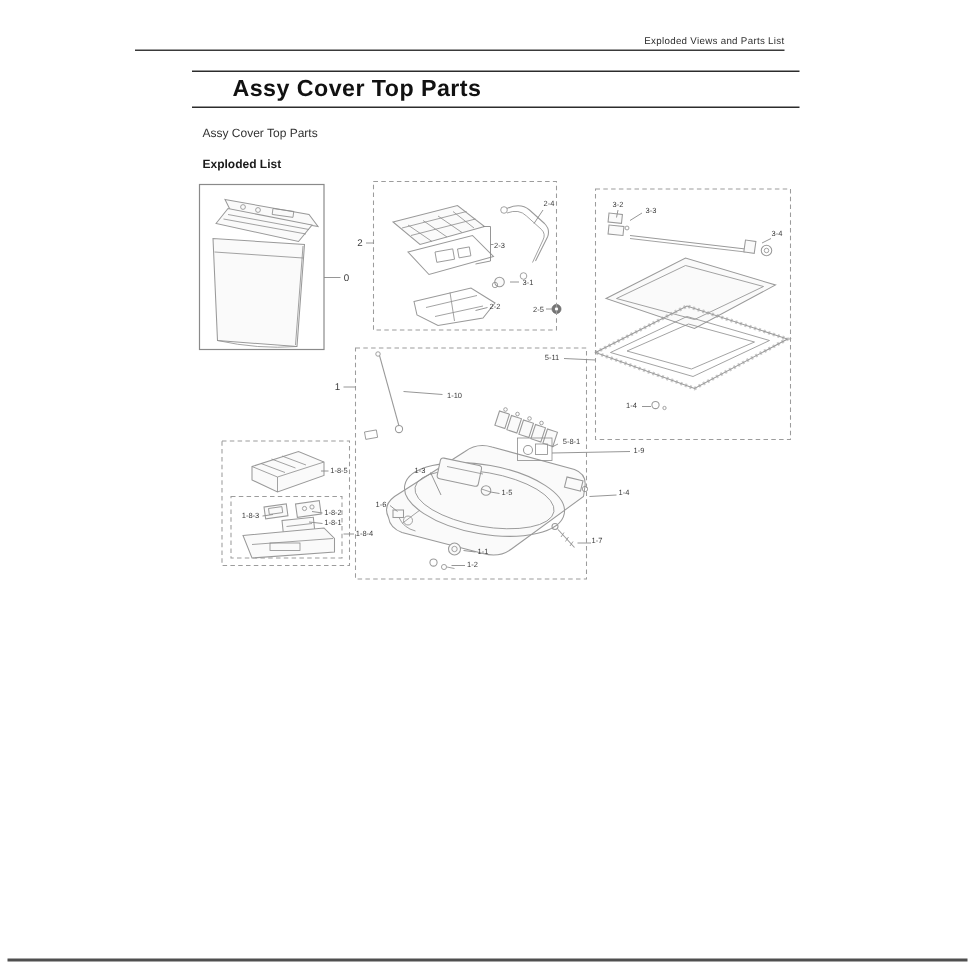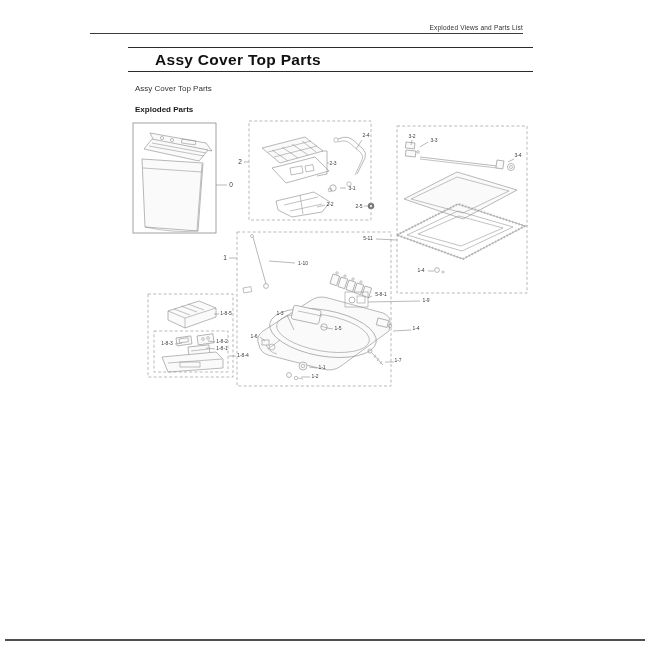--- a/index.html
+++ b/index.html
@@ -26,21 +26,21 @@
 </style>
 </head>
 <body>
 
 <div class="abs" id="header-right">Exploded Views and Parts List</div>
 <div class="abs" id="header-rule"></div>
 <div class="abs" id="title-rule-top"></div>
 <div class="abs" id="page-title">Assy Cover Top Parts</div>
 <div class="abs" id="title-rule-bottom"></div>
 <div class="abs" id="subtitle">Assy Cover Top Parts</div>
-<div class="abs" id="section-label">Exploded Parts</div>
+<div class="abs" id="section-label">Exploded List</div>
 
 <svg width="650" height="650" viewBox="0 0 650 650">
 
   <g>
     <path class="artf" d="M150,133 L206,143 L212,151 L154,141 Z"></path>
     <circle class="artd" cx="162" cy="138" r="1.6"></circle>
       <circle class="artd" cx="172" cy="140" r="1.6"></circle>
     <rect class="artd" x="182" y="139" width="14" height="4" transform="rotate(8 182 139)"></rect>
     <path class="artf" d="M144,149 L152,139 L208,150 L199,161 Z"></path>
     <line class="artd" x1="149" y1="146" x2="204" y2="156"></line>

